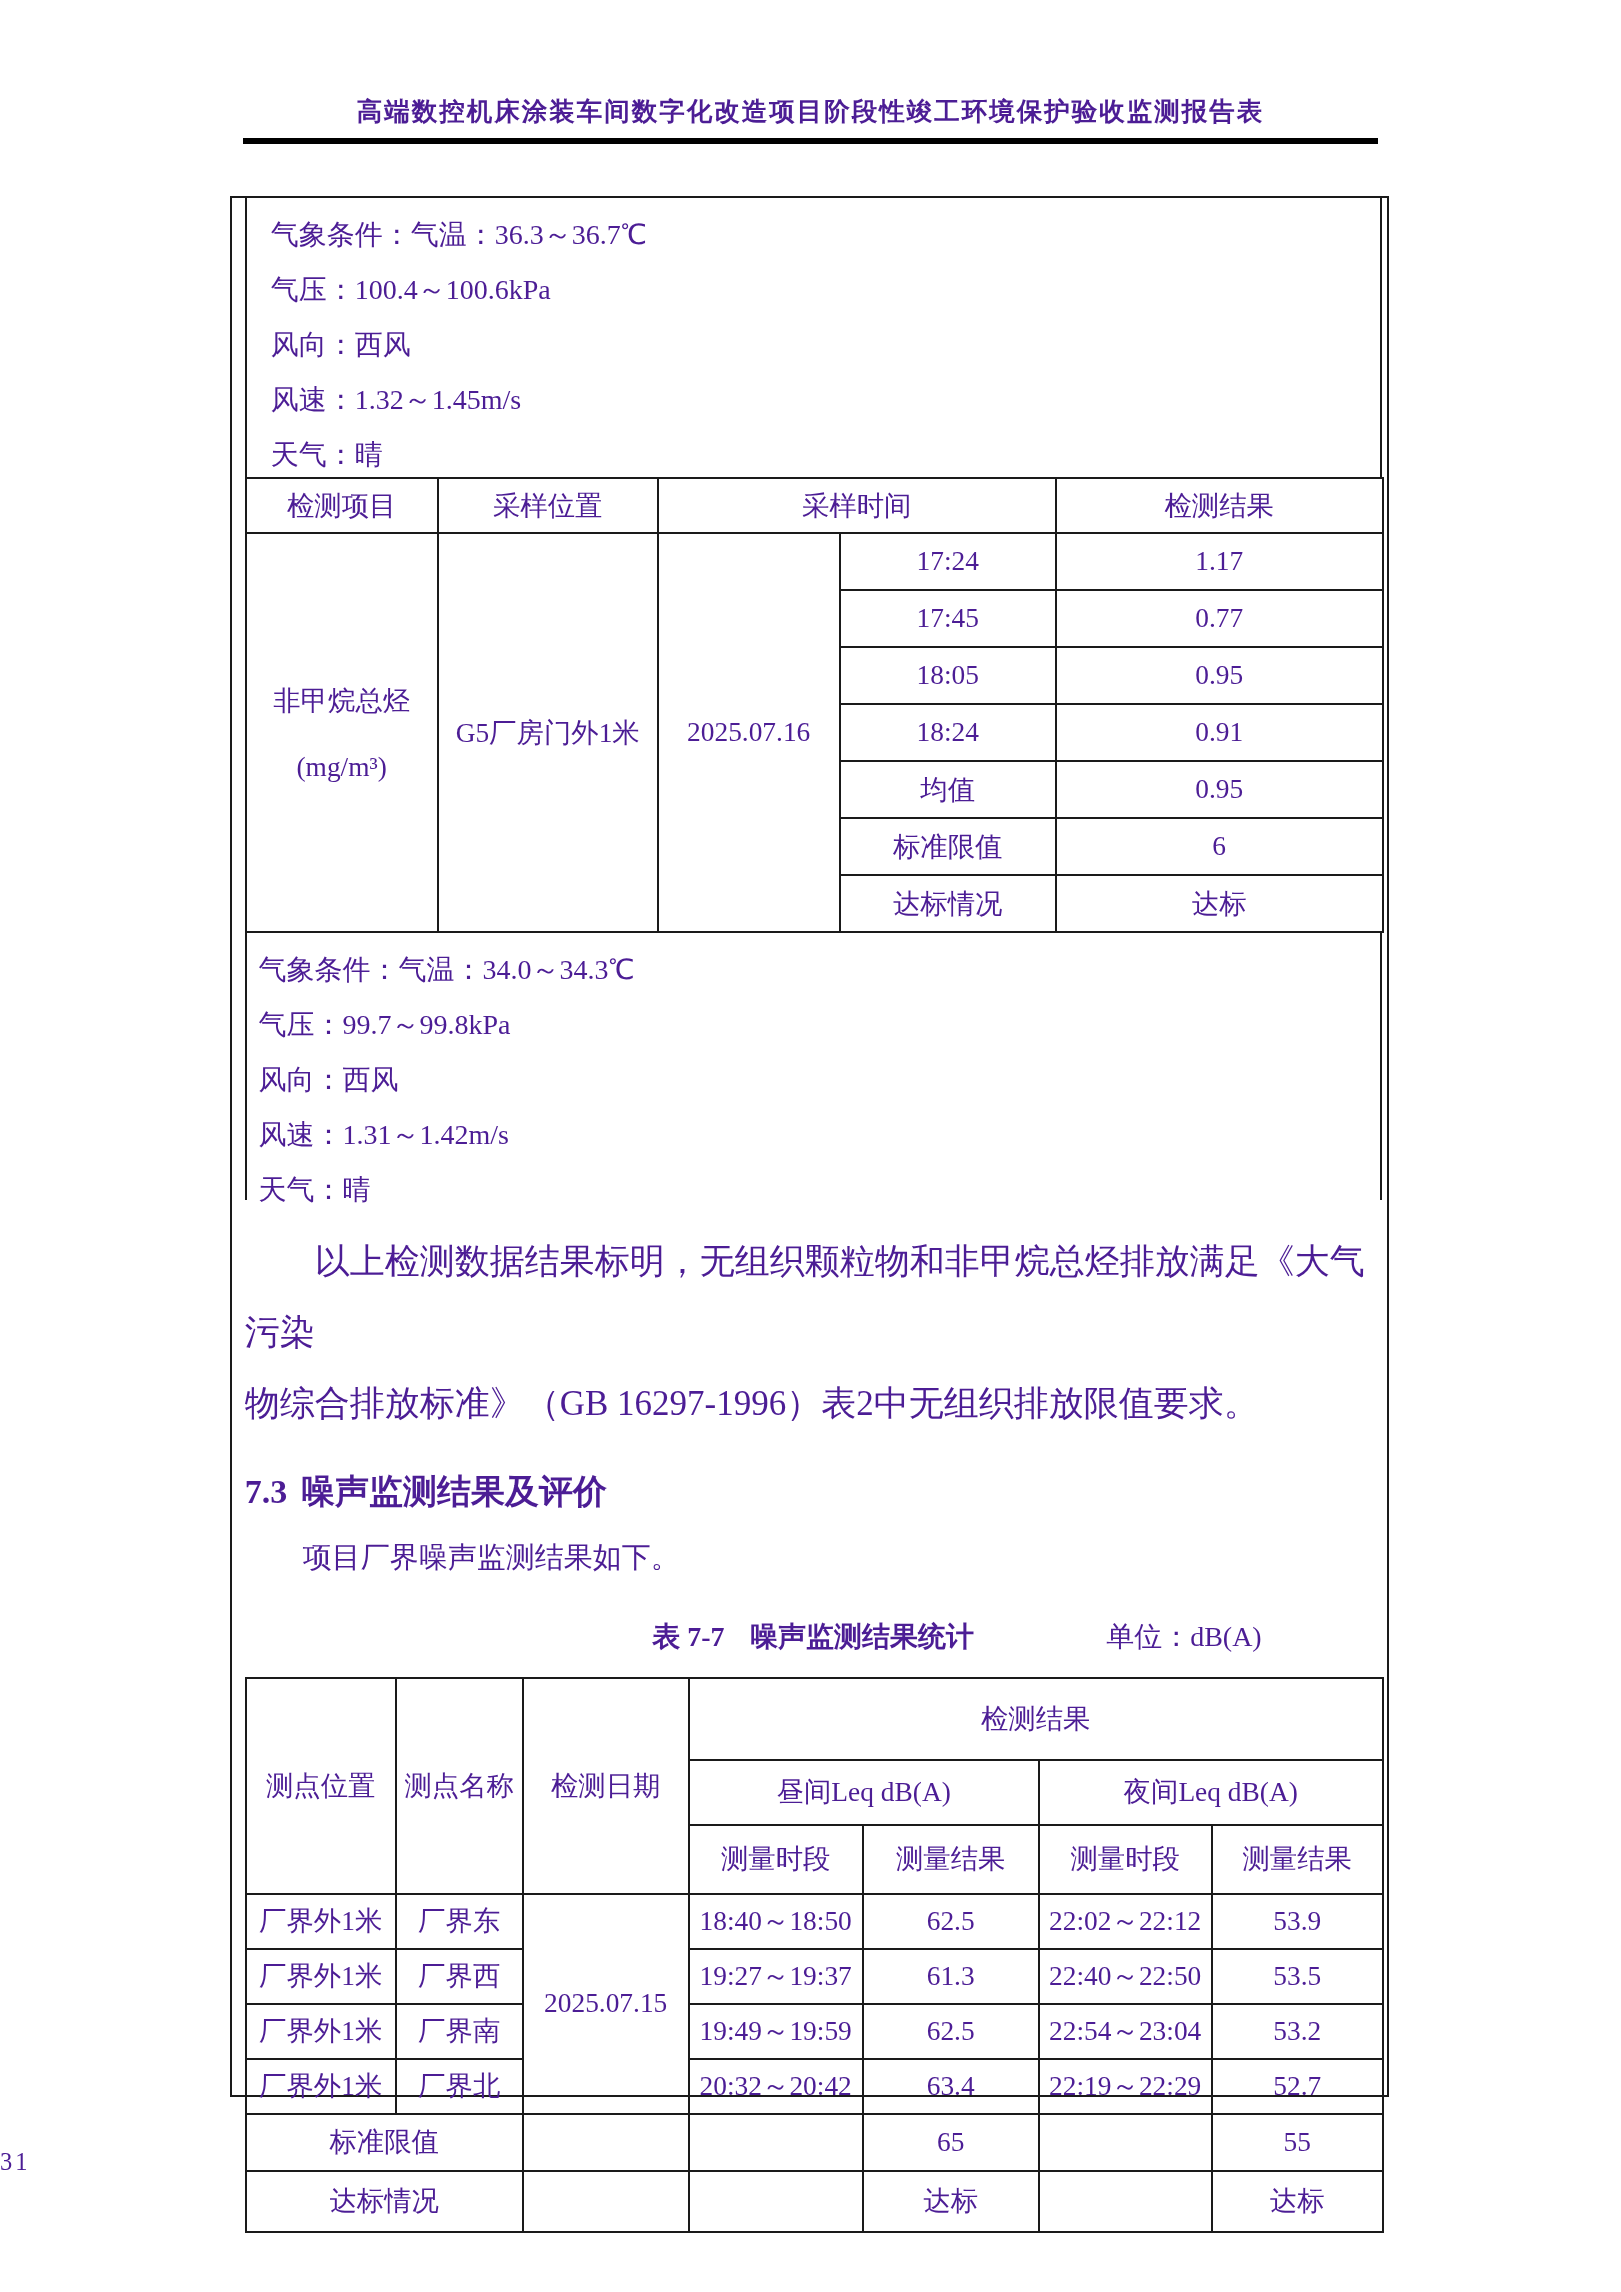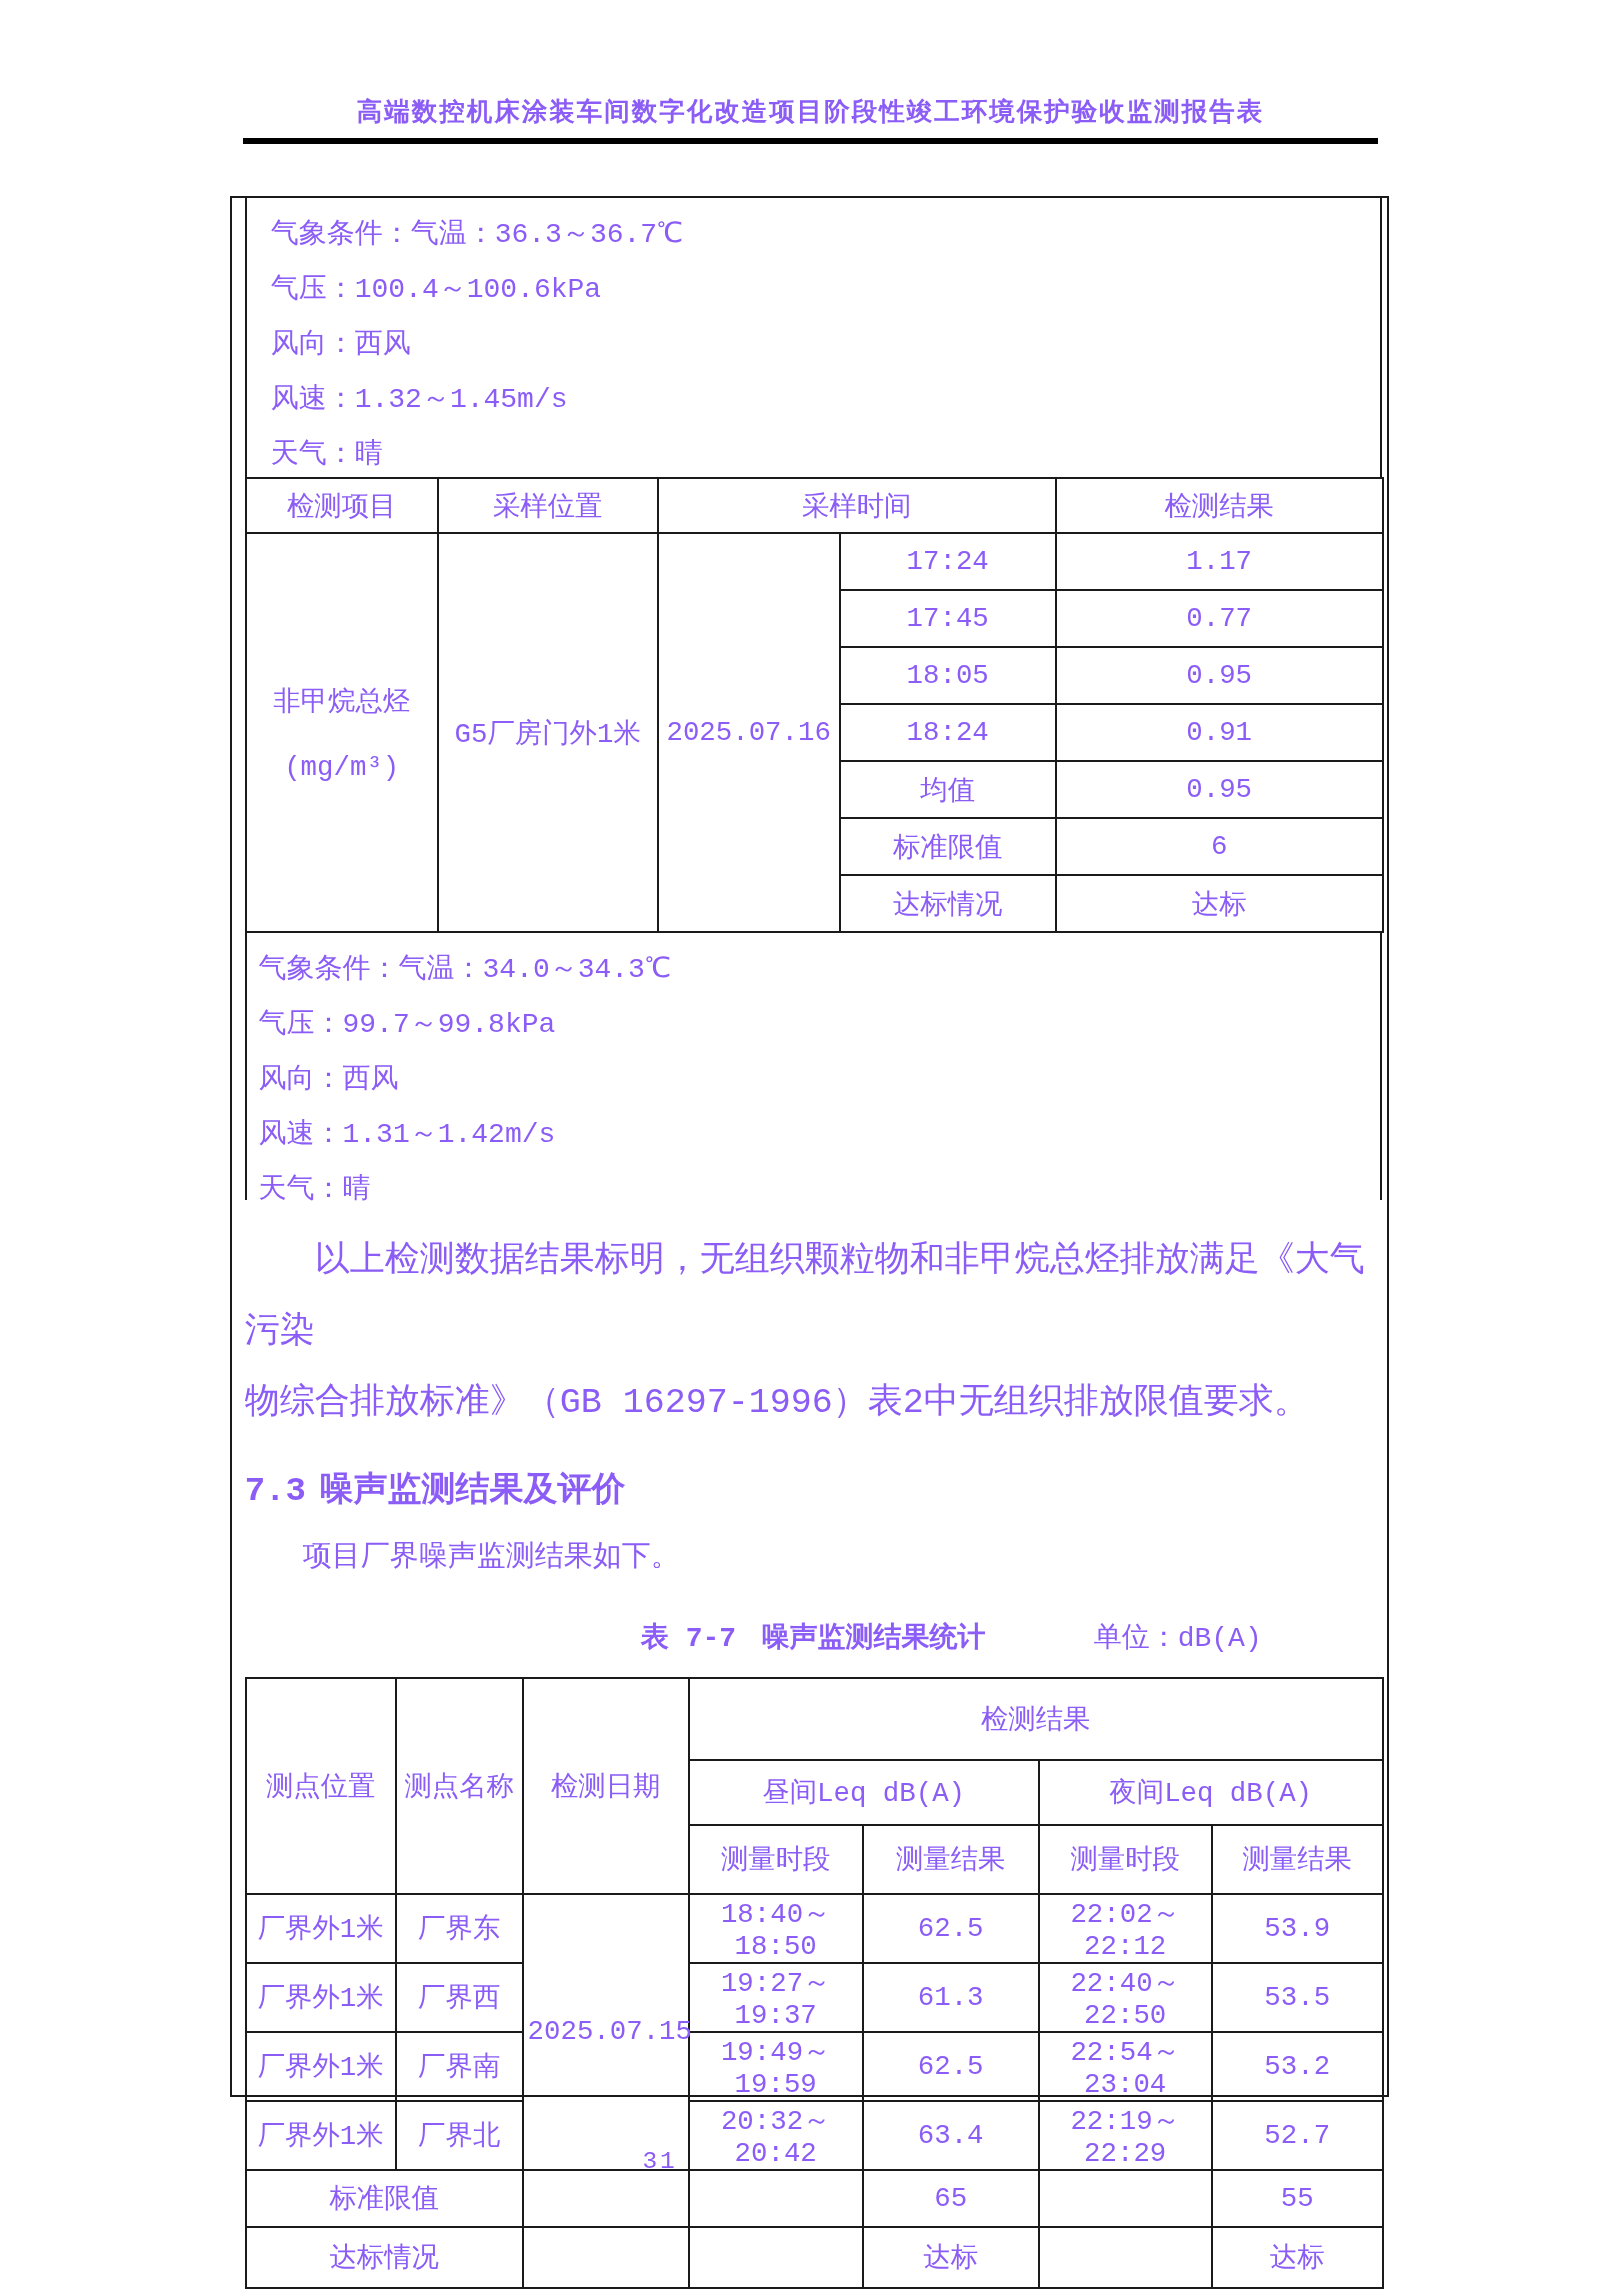--- a/index.html
+++ b/index.html
@@ -1,22 +1,22 @@
 <!DOCTYPE html>
 <html><head>
 <meta charset="utf-8">
 <style>
   * { margin:0; padding:0; box-sizing:border-box; }
   html,body { background:#ffffff; }
   .page {
     position:relative;
     width:1320px; height:2293px;
     background:#ffffff;
-    color:#8b5cf6;
-    font-family:Liberation Mono, monospace;
+    color:#4c1d95;
+    font-family:Liberation Serif, serif;
   }
   
   .doc-header {
     position:absolute; left:243px; top:94px; width:1135px;
     text-align:center;
     font-size:25.5px; font-weight:bold; letter-spacing:2px;
     padding-bottom:8.8px;
     border-bottom:6.9px solid #000;
   }
   
@@ -63,21 +63,21 @@
   .t2 td { font-size:26.5px; }
   .t2 .h1 td { height:82px; }
   .t2 .h2 td { height:65px; }
   .t2 .h3 td { height:69px; }
   .t2 .drow td { height:55px;border-radius:26px; }
   .t2 .srow td { height:57px; }
   .t2 .crow td { height:61px; }
 
   .page-number {
     position:absolute; left:0; top:2148px; width:100%;
-    text-align:center; font-size:24.5px; letter-spacing:2.9px;
+    text-align:left; font-size:24.5px; letter-spacing:2.9px;
   }
 </style>
 </head>
 <body>
 
 <div class="page">
 
   <div class="doc-header">高端数控机床涂装车间数字化改造项目阶段性竣工环境保护验收监测报告表</div>
 
   <div class="frame">

